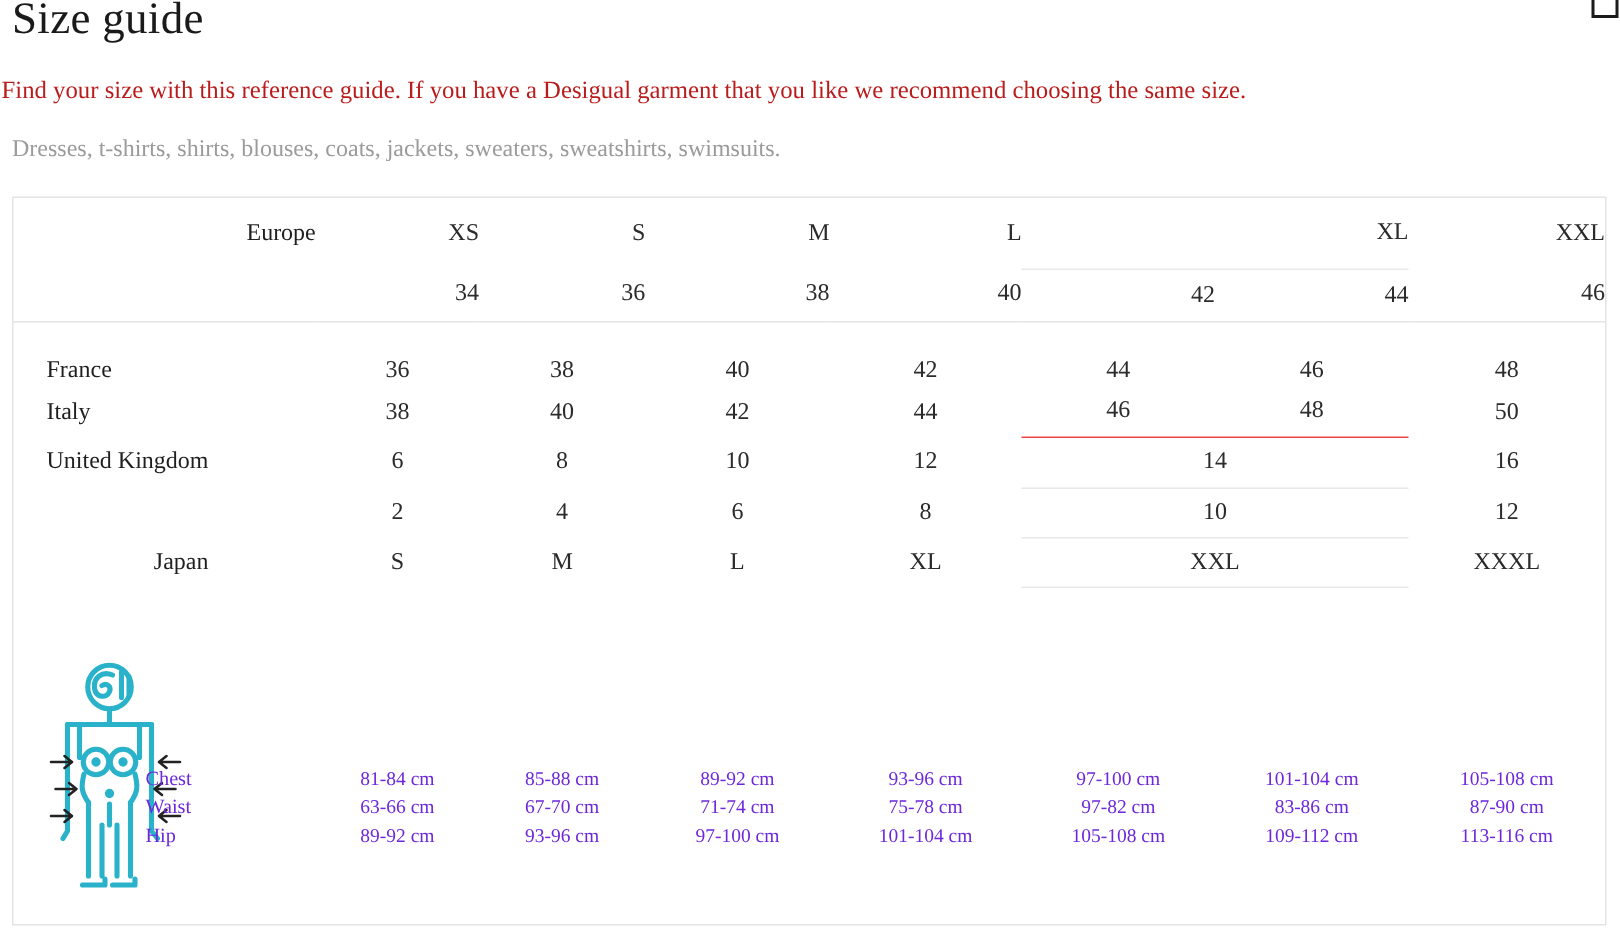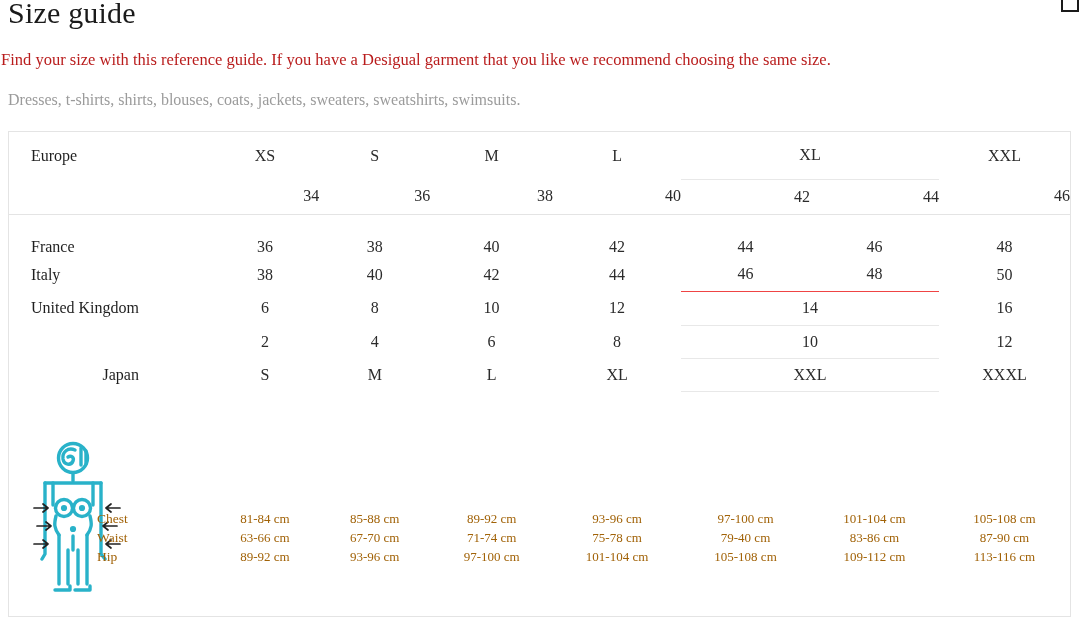--- a/index.html
+++ b/index.html
@@ -32,33 +32,33 @@
     width: 1063px; height: 486px;
     border: 1px solid #e4e4e4;
   }
   table { border-collapse: collapse; table-layout: fixed; width: 100%; }
   col.c-label { width: 200px; }
   col.c1 { width: 108px; } col.c2 { width: 110px; } col.c3 { width: 122px; }
   col.c4 { width: 127px; } col.c5 { width: 128px; } col.c6 { width: 128px; }
   col.c7 { width: 130px; }
   td { font-size: 16px; color: #2b2b2b; text-align: center; vertical-align: middle; }
   td.lbl { text-align: left; padding-left: 22px; color: #1f1f1f; }
-  tr.r-eu td  { height: 47px; }
+  tr.r-eu td  { height: 47px; text-align: right; }
   tr.r-eun td { height: 35px; text-align: right; }
   tr.r-fr td  { height: 44px; padding-top: 21px; }
   tr.r-it td  { height: 33px; }
   tr.r-uk td  { height: 34px; }
   tr.r-us td  { height: 34px; }
   tr.r-usn td { height: 33px; }
   tr.r-jp td  { height: 33px; text-align: center; }
   tr.div-row td { border-bottom: 1px solid #e4e4e4; }
   td.bb { border-bottom: 1px solid #e8e8e8; }
   td.bt { border-top: 1px solid #ef4444; text-align: center; }
   .measure-table { position: absolute; left: 0; top: 377px; width: 100%; }
-  .measure-table td { font-size: 13px; height: 19px; color: #a16207; }
+  .measure-table td { font-size: 13px; height: 19px; color: #6d28d9; }
   .measure-table td.lbl { padding-left: 88px; font-size: 13.5px; }
   .figure-wrap { position: absolute; left: 22px; top: 306px; width: 92px; height: 164px; }
 </style>
 </head>
 <body>
 
 <div class="stage">
 
   <h1 class="page-title">Size guide</h1>
 
@@ -223,21 +223,21 @@
           <td>97-100 cm</td>
           <td>101-104 cm</td>
           <td>105-108 cm</td>
         </tr>
         <tr>
           <td class="lbl">Waist</td>
           <td>63-66 cm</td>
           <td>67-70 cm</td>
           <td>71-74 cm</td>
           <td>75-78 cm</td>
-          <td>79-40 cm</td>
+          <td>97-82 cm</td>
           <td>83-86 cm</td>
           <td>87-90 cm</td>
         </tr>
         <tr>
           <td class="lbl">Hip</td>
           <td>89-92 cm</td>
           <td>93-96 cm</td>
           <td>97-100 cm</td>
           <td>101-104 cm</td>
           <td>105-108 cm</td>

